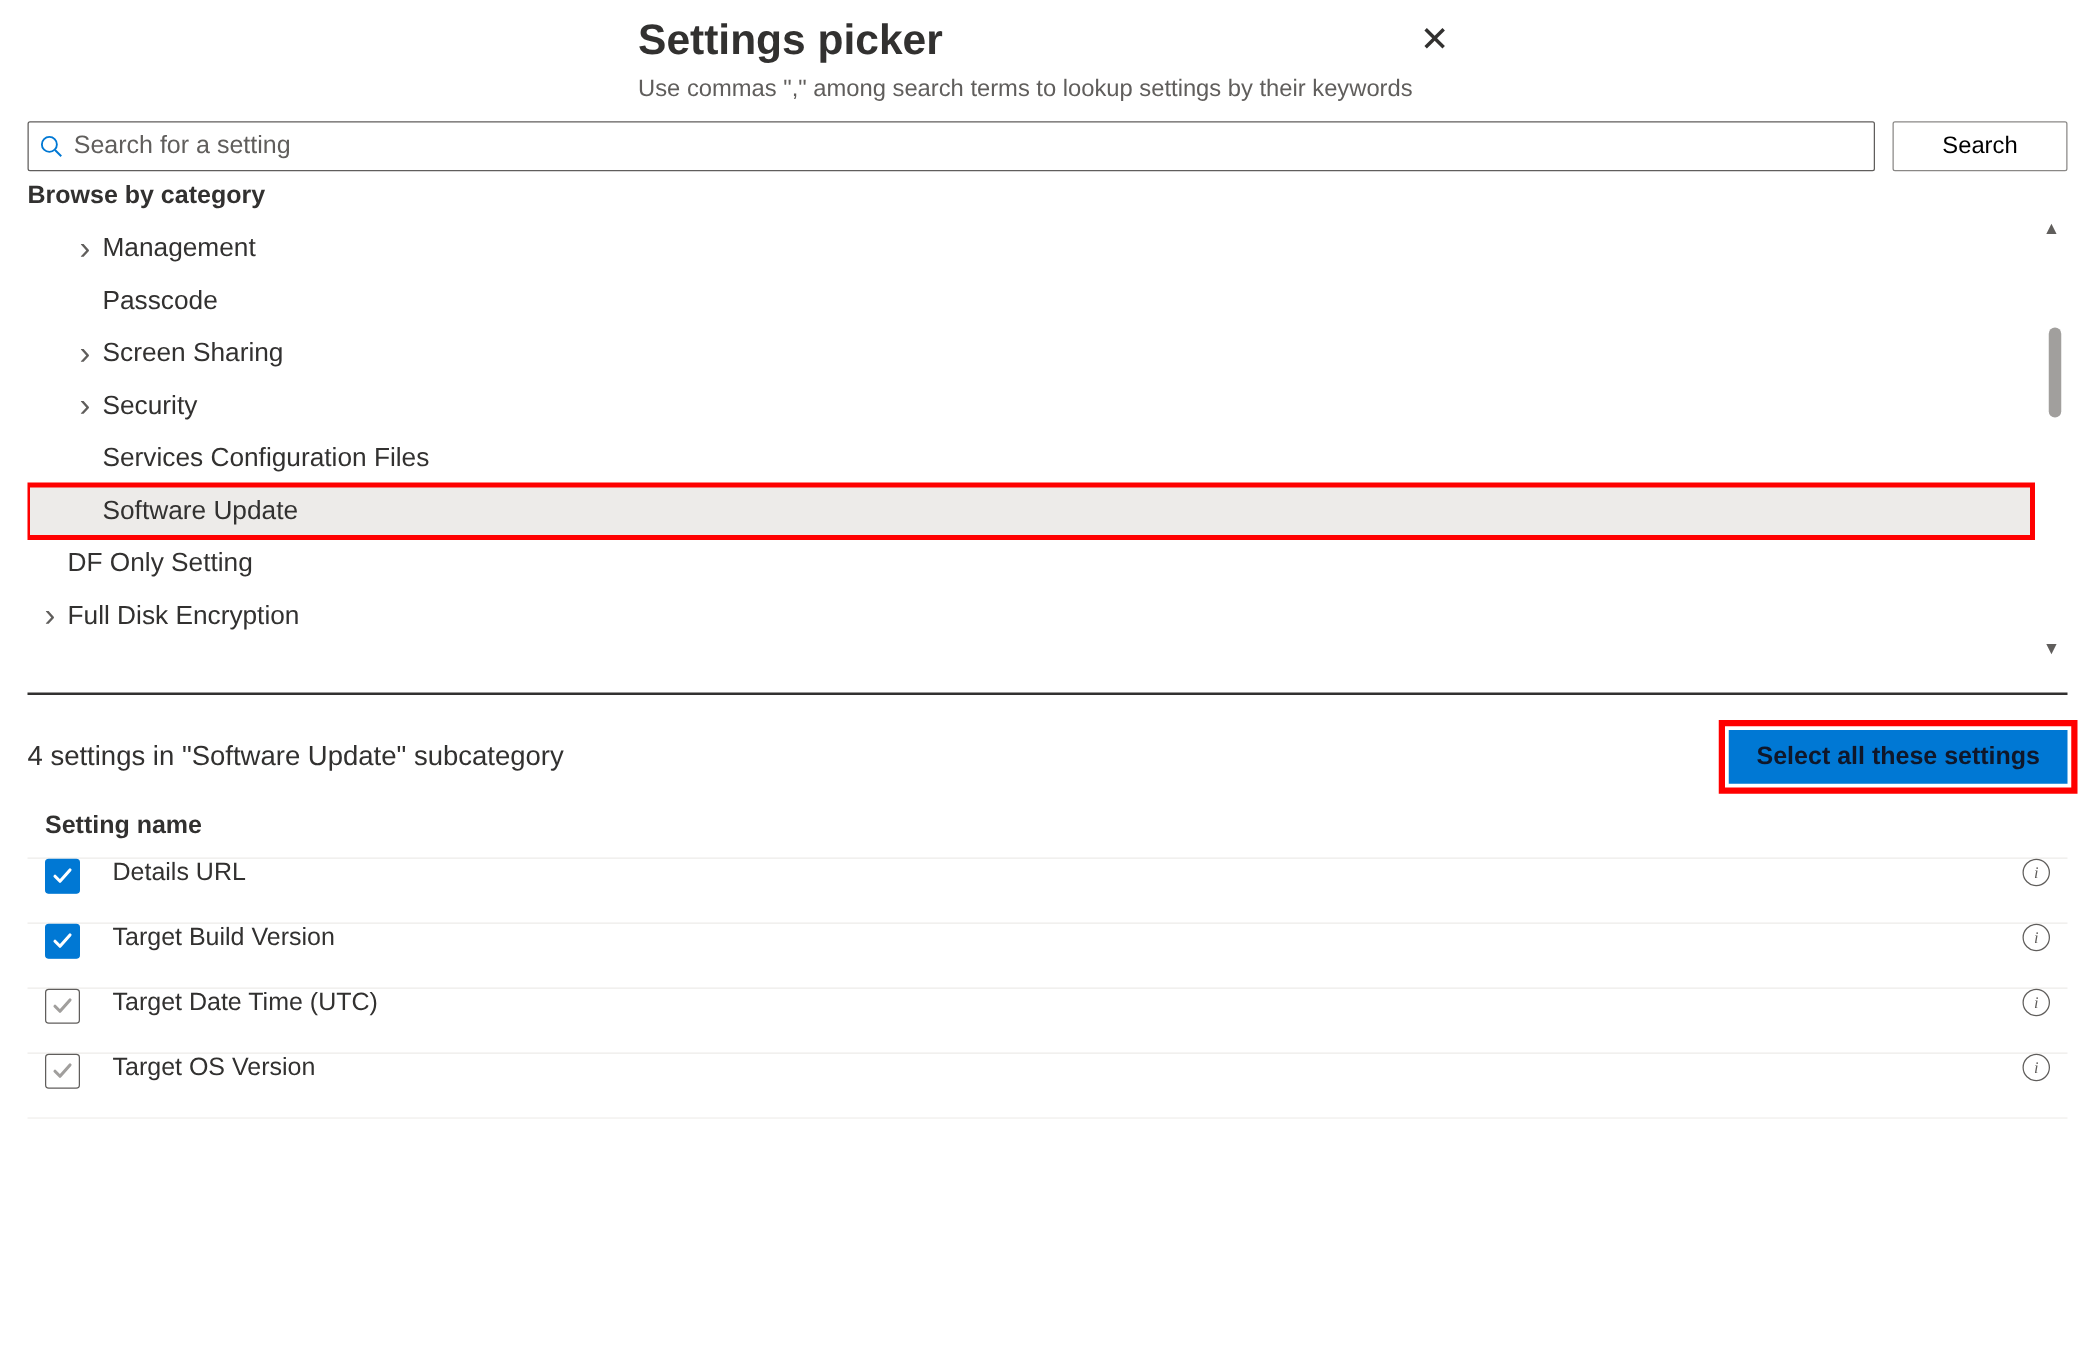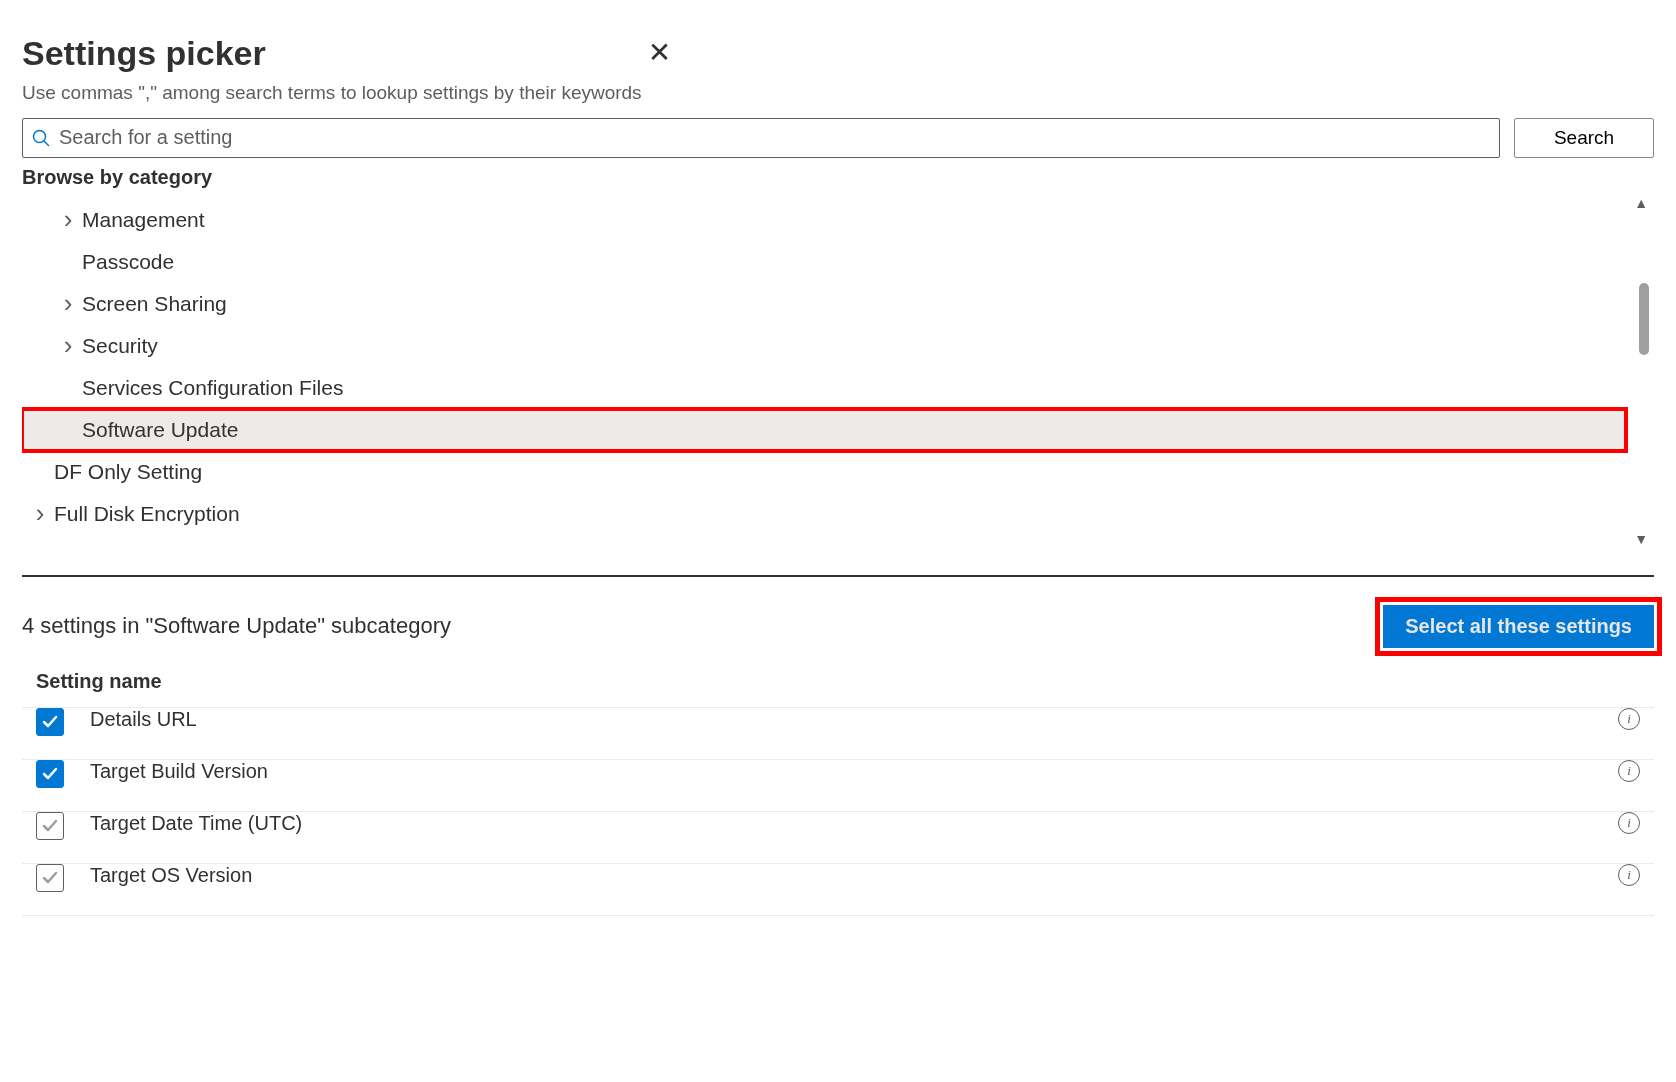--- a/index.html
+++ b/index.html
@@ -10,22 +10,21 @@
     background: #ffffff;
     width: 1676px;
   }
   .panel {
     padding: 12px 22px 0 22px;
     position: relative;
   }
   .header-row {
     display: flex;
     align-items: flex-start;
-    justify-content: flex-start;
-    margin-top: 21px;
+    justify-content: center;
   }
   .title {
     font-size: 34px;
     font-weight: 600;
     margin: 0;
     line-height: 1.2;
   }
   .subtitle {
     font-size: 19px;
     color: #605e5c;
@@ -141,21 +140,21 @@
     justify-content: space-between;
     margin-top: 28px;
     margin-bottom: 22px;
   }
   .subcat-text {
     font-size: 22px;
     font-weight: 400;
   }
   .select-all-btn {
     background: #0078d4;
-    color: #e5e5e5;
+    color: #0f172a;
     border: none;
     font-size: 20px;
     font-weight: 600;
     padding: 10px 22px;
     cursor: pointer;
     outline: 5px solid #ff0000;
     outline-offset: 3px;
   }
   .table-header {
     font-size: 20px;

